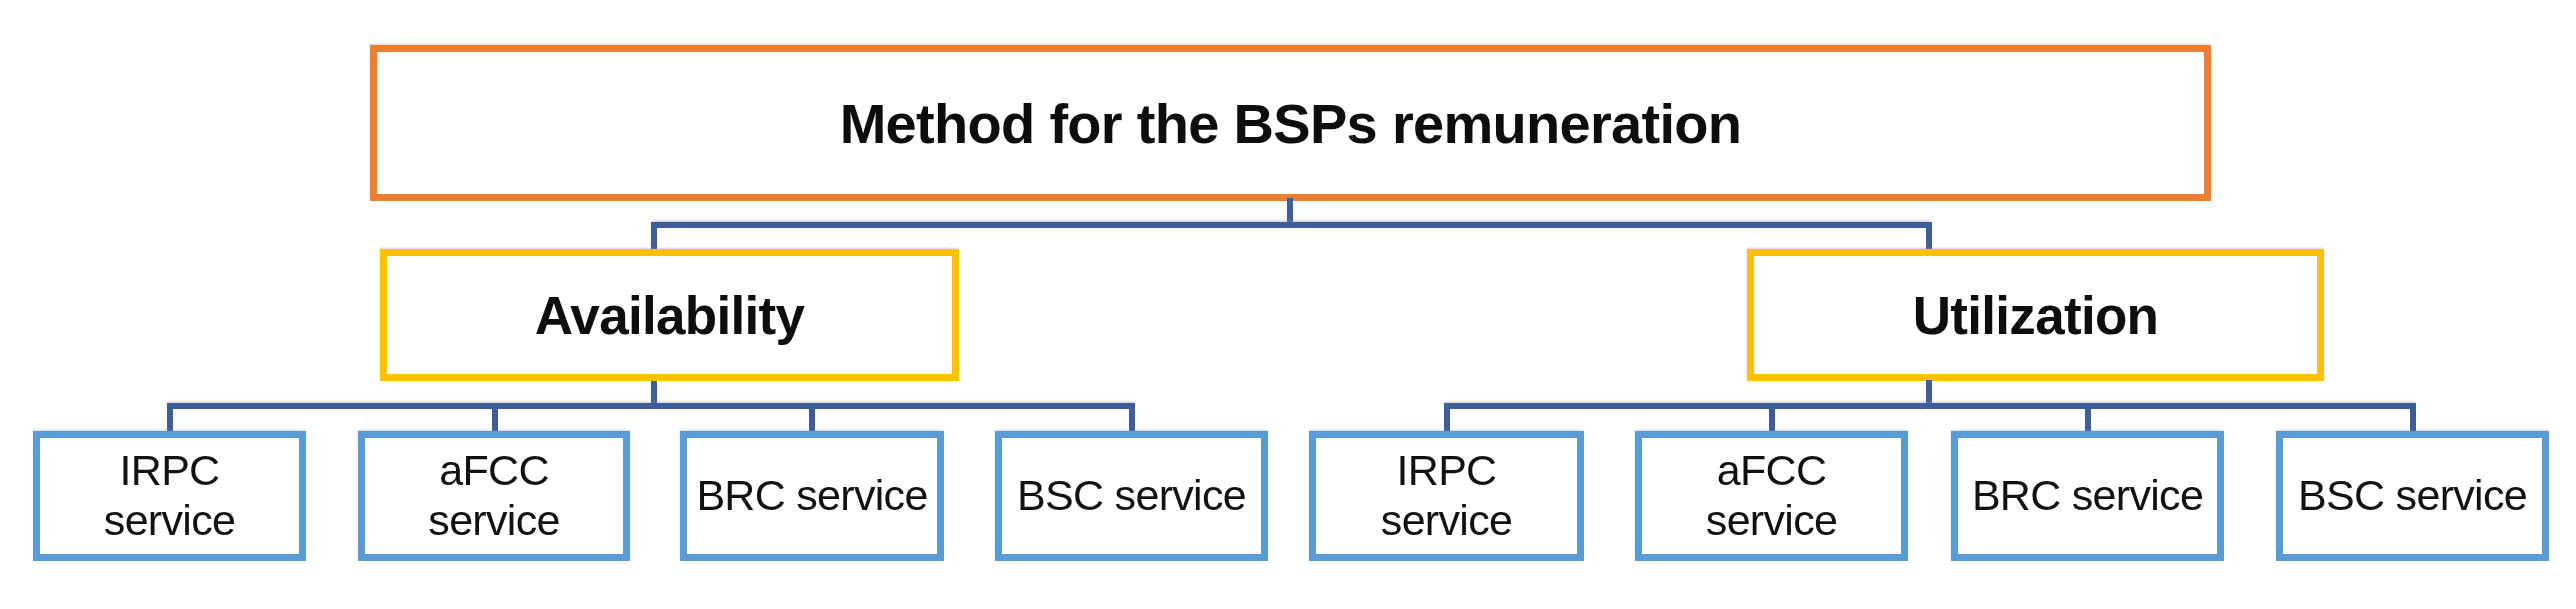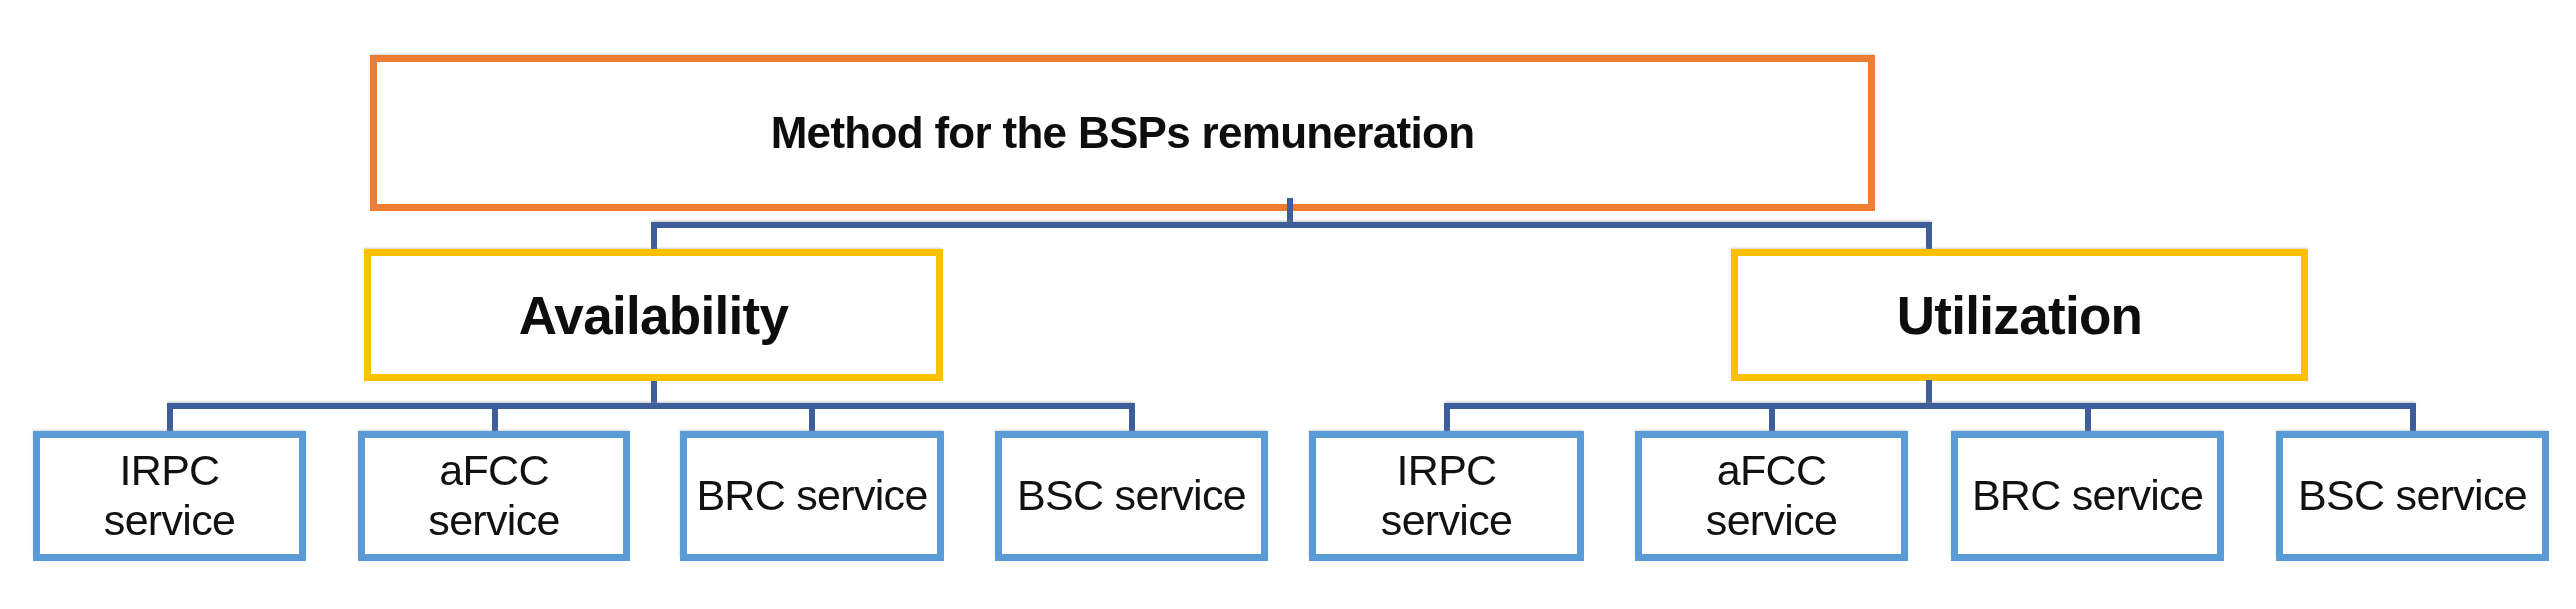--- a/index.html
+++ b/index.html
@@ -20,32 +20,33 @@
     box-sizing: border-box;
     background: #ffffff;
     display: flex;
     align-items: center;
     justify-content: center;
     text-align: center;
     color: #0d0d0d;
     box-shadow: -0.7px -2.1px 2.1px -0.7px rgba(140,140,140,0.45);
   }
   .root-box {
-    left: 370px; top: 55px;
-    width: 1505px; height: 156px;
+    left: 370px; top: 45px;
+    width: 1841px; height: 156px;
     border: 7px solid #ED7D31;
     font-weight: bold;
-    font-size: 44px;
+    font-size: 56px;
     letter-spacing: -0.7px;
   }
   .branch-box {
     border: 7.7px solid #FFC000;
     font-weight: bold;
     font-size: 53px;
     letter-spacing: -0.7px;
+    margin-left: 16px;
   }
   .branch-availability { left: 364px; top: 249px; width: 579px; height: 132px; }
   .branch-utilization  { left: 1731px; top: 249px; width: 577px; height: 132px; }
   .child-box {
     top: 431px;
     height: 130px;
     border: 7.7px solid #5B9BD5;
     font-size: 43px;
     line-height: 1.16;
     white-space: pre-line;

